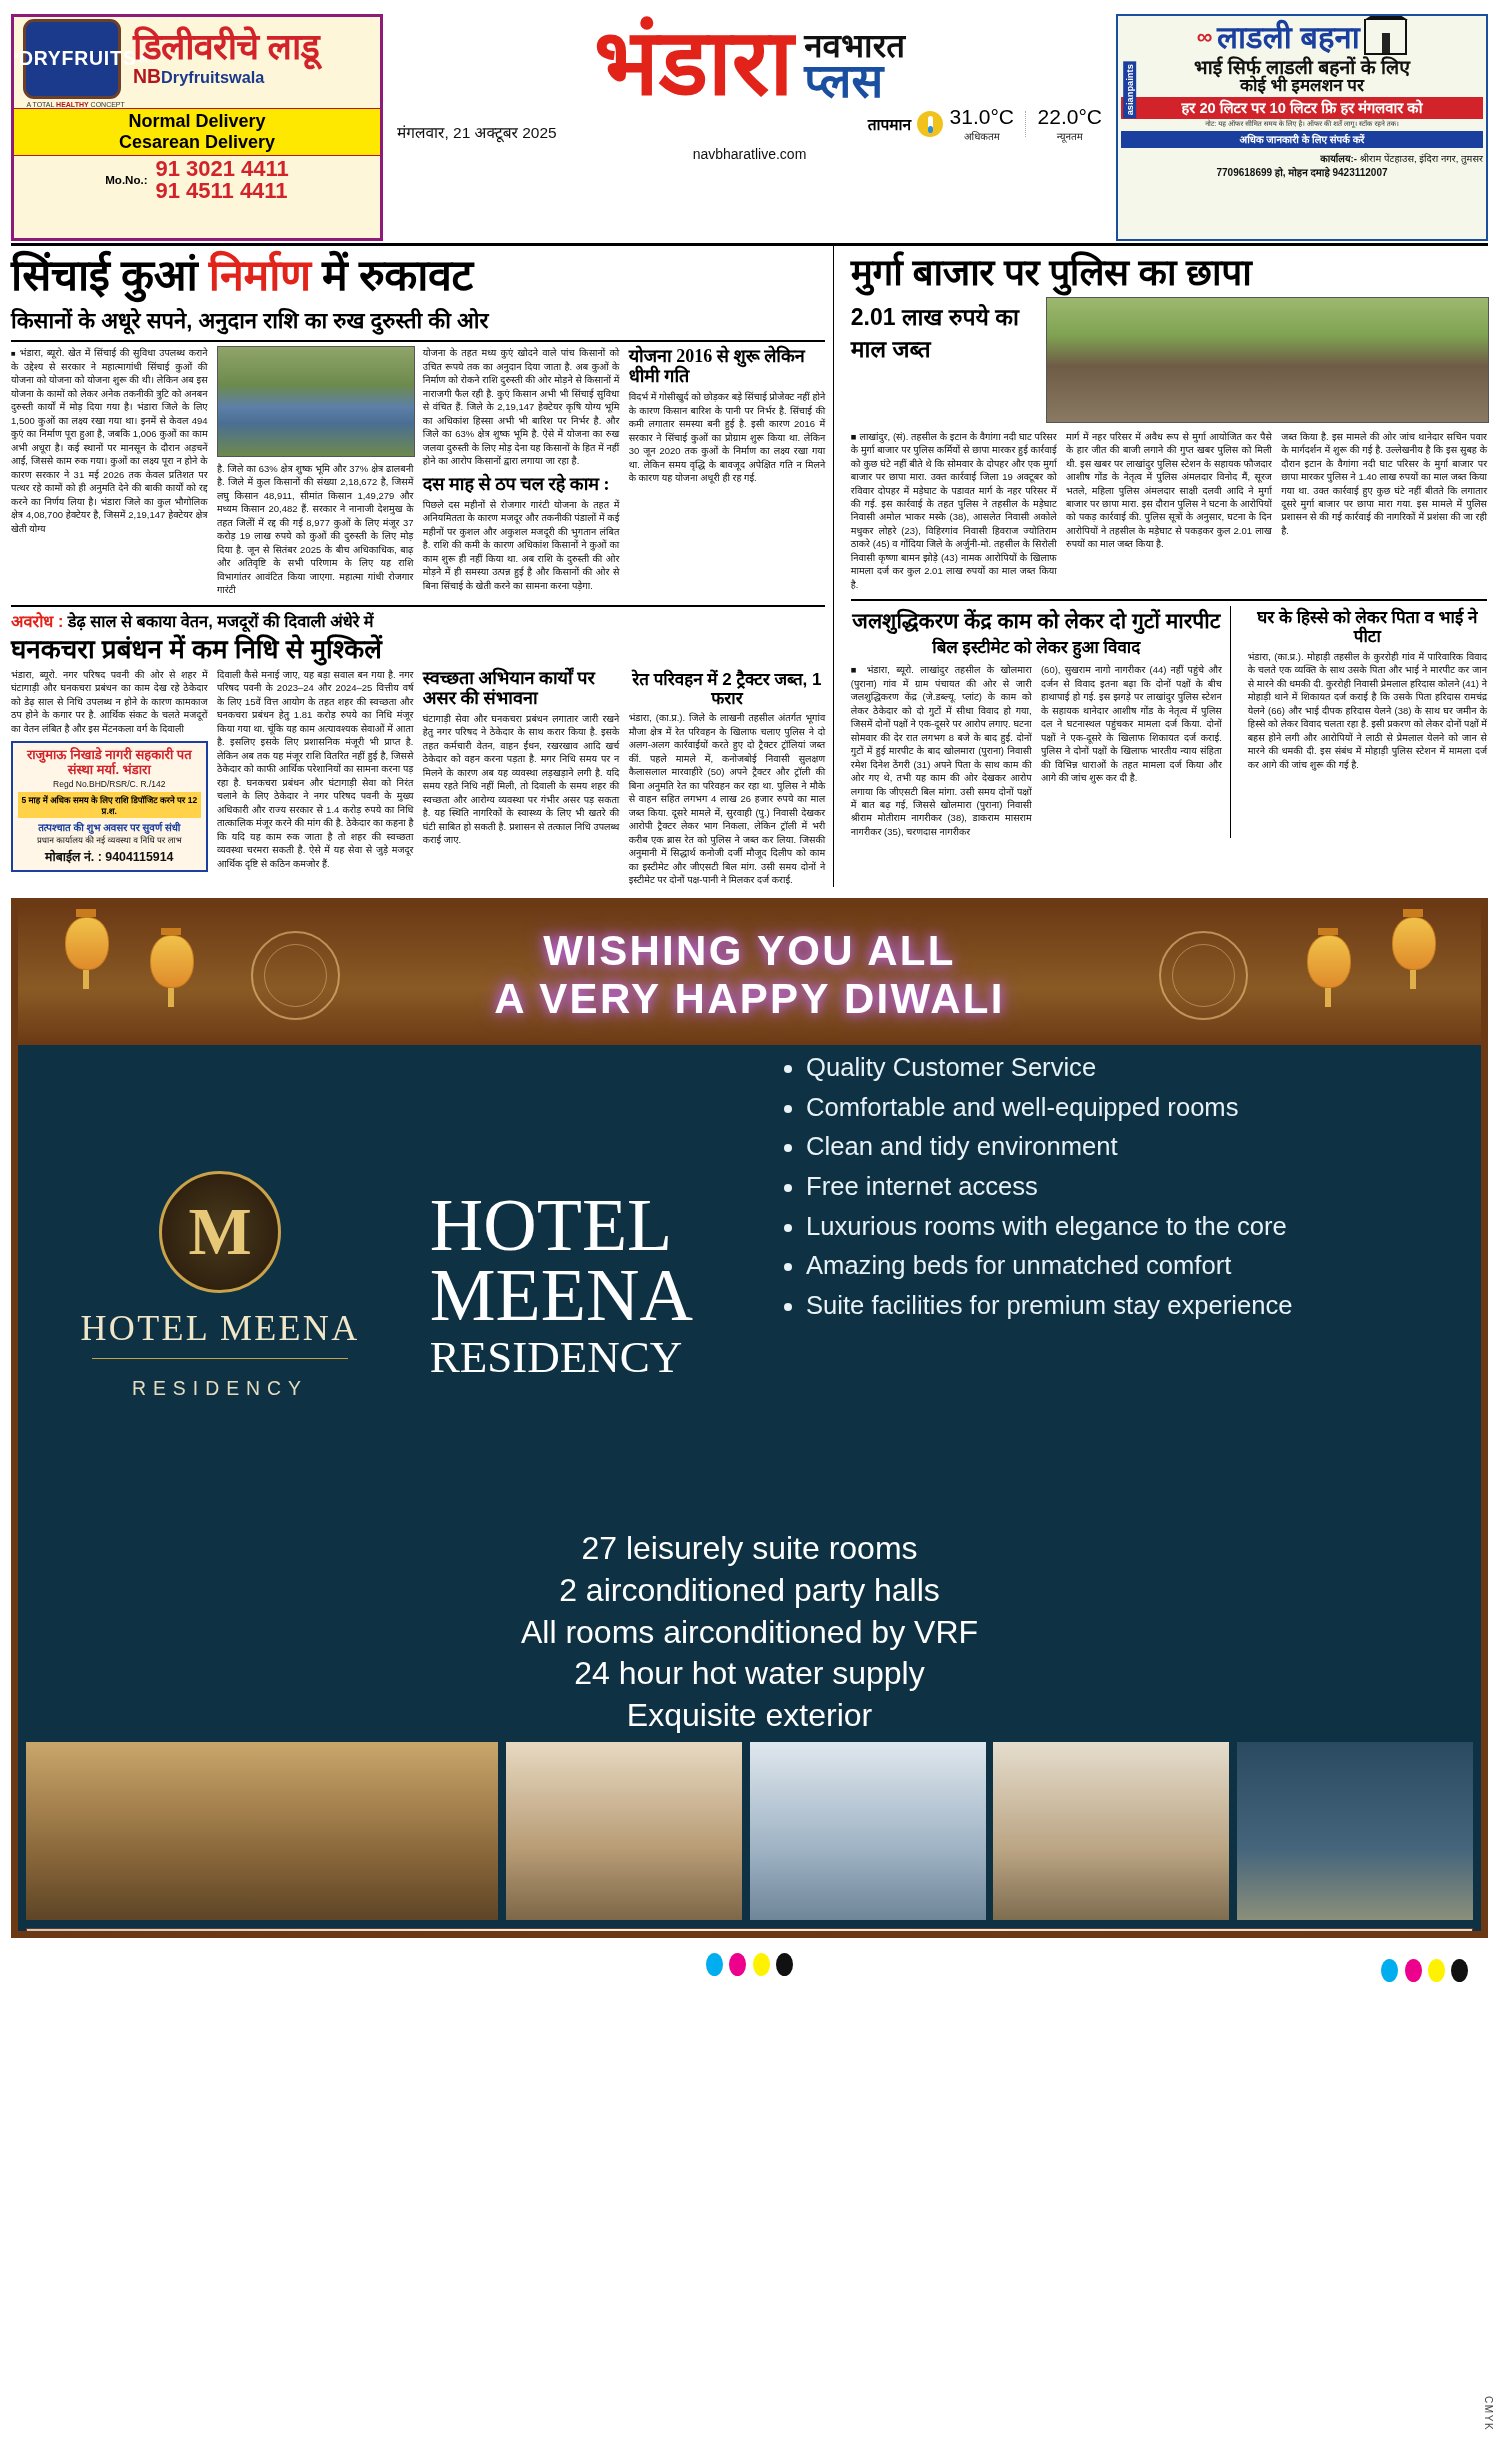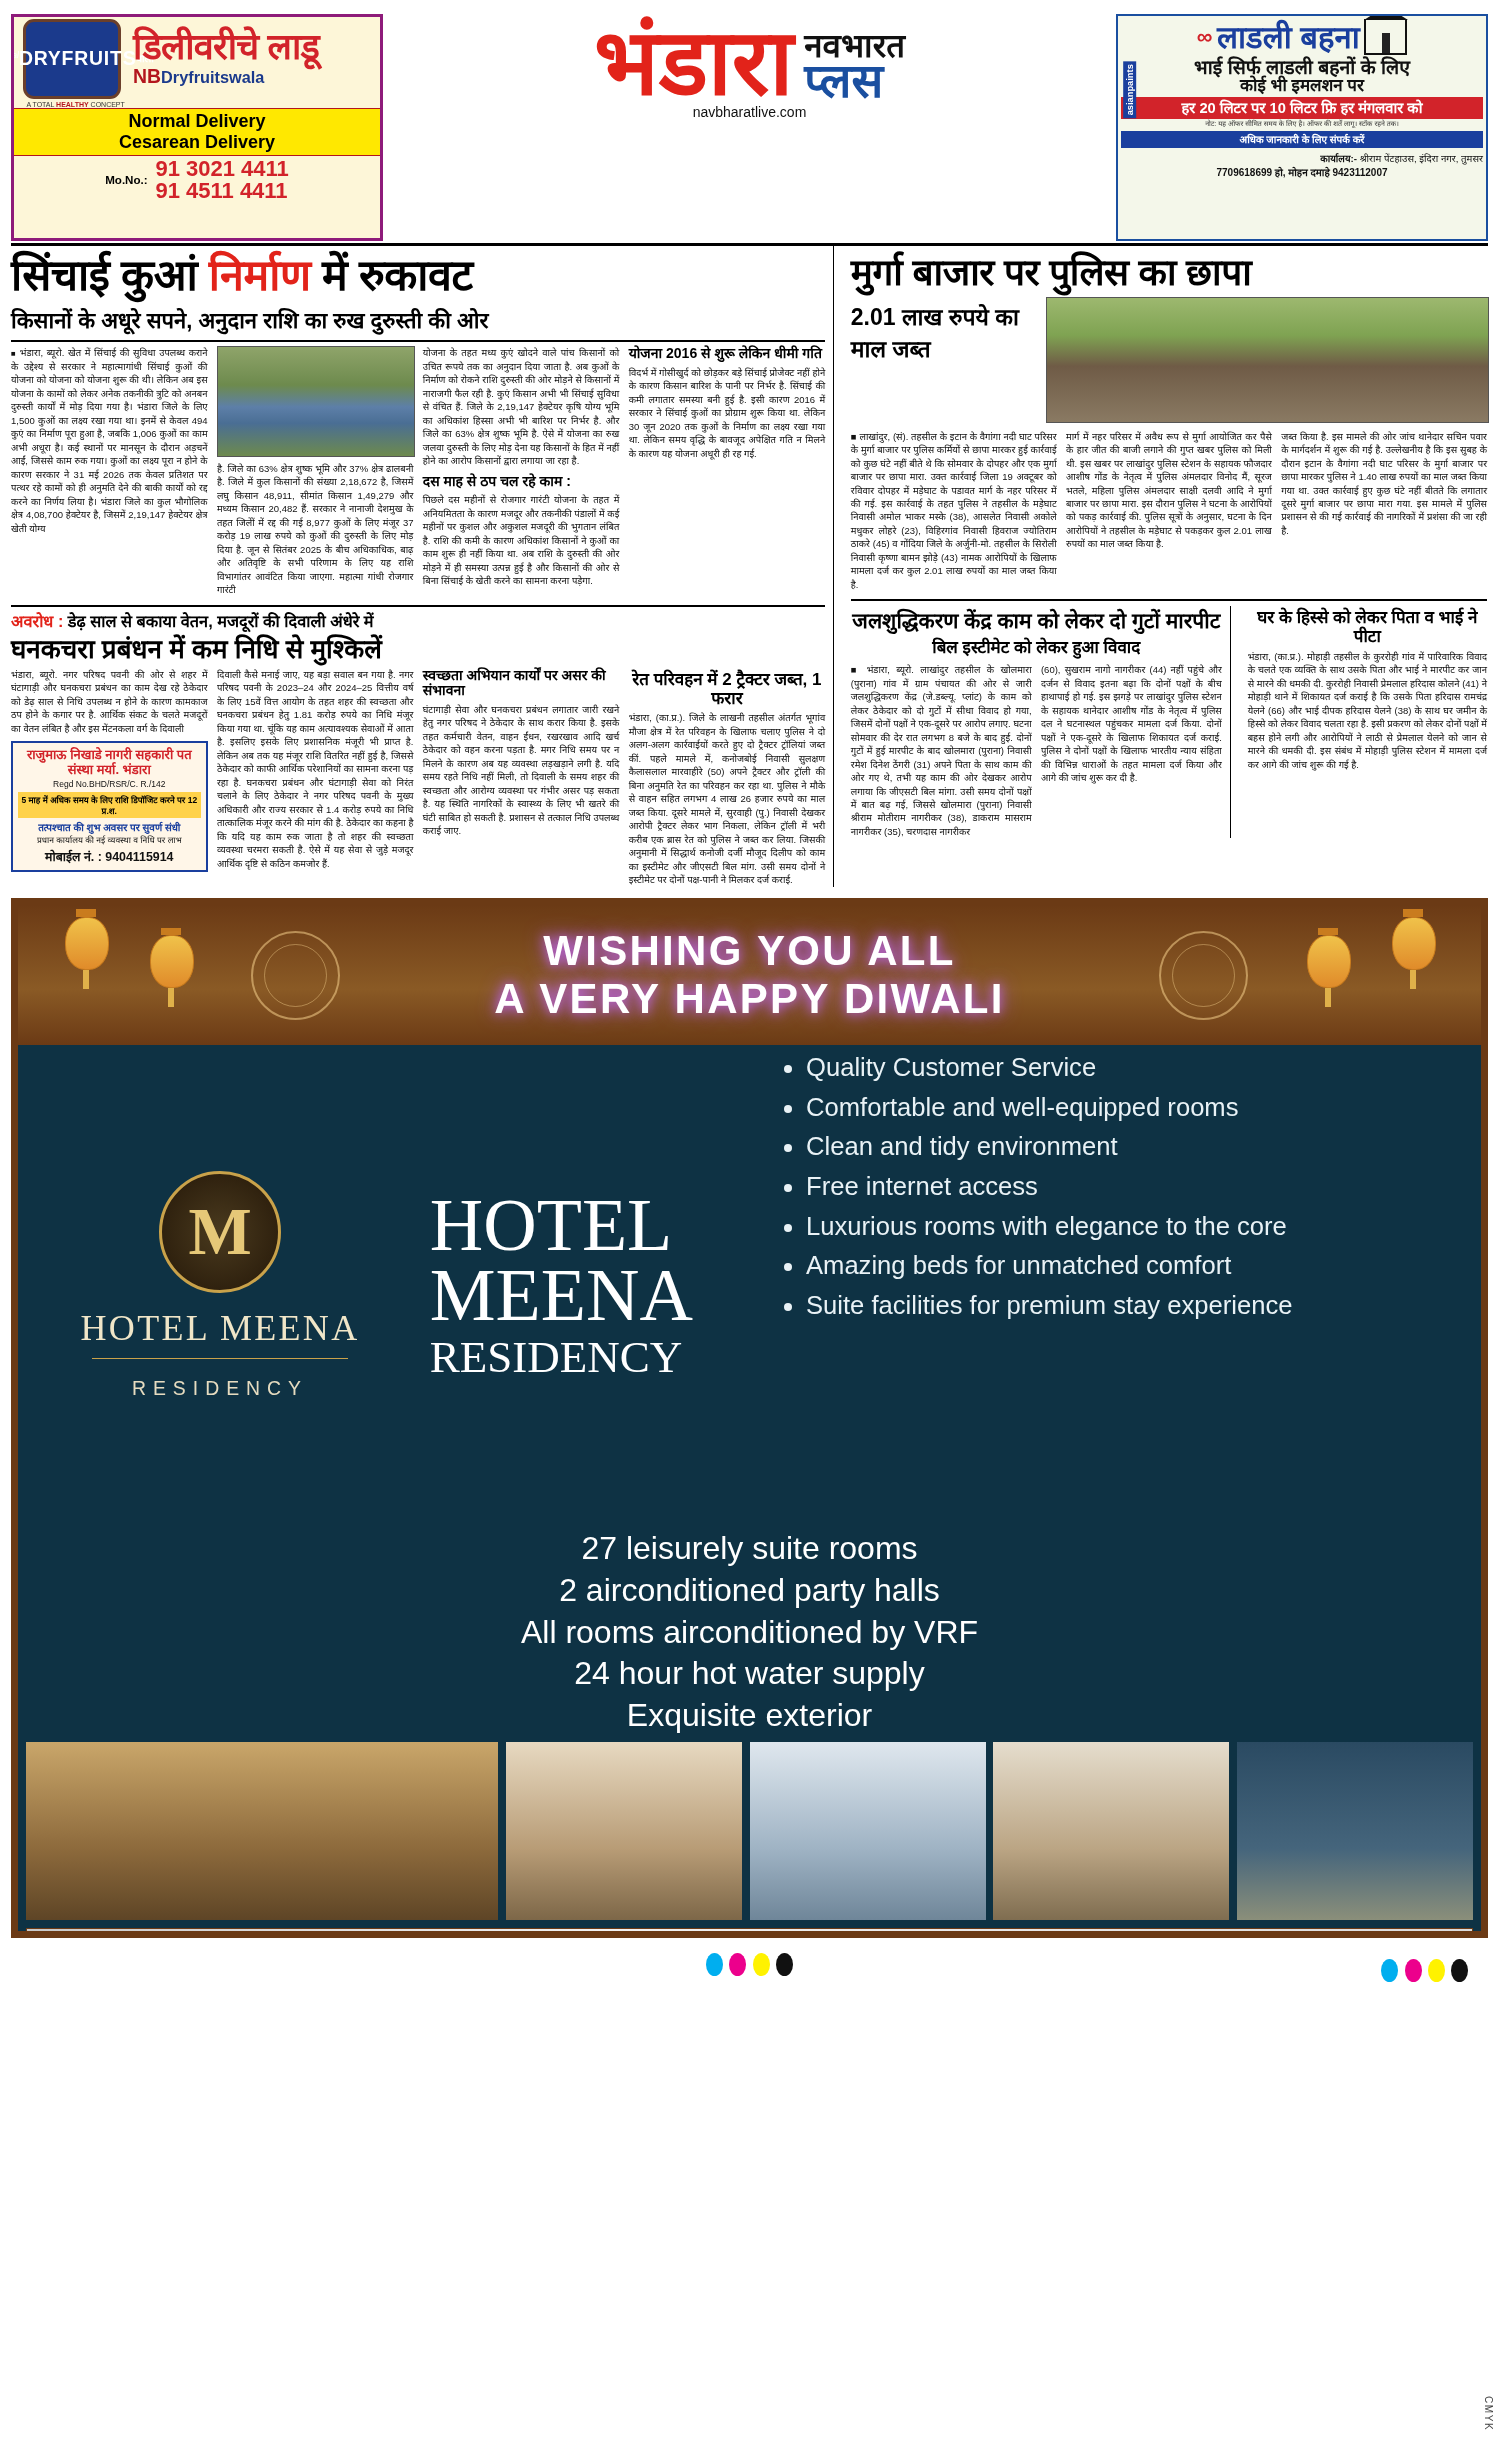--- a/index.html
+++ b/index.html
@@ -73,21 +73,21 @@
   .hr-thin{height:1.6px;background:#000;margin:4.7px 0;}
 
   .cols4{display:flex;gap:9.3px;}
   .cols3{display:flex;gap:9.3px;}
   .col{flex:1;}
   .bodytext{font-size:9.5px;line-height:1.42;text-align:justify;color:#111;}
   .sq::before{content:"■ ";font-size:7.8px;}
   .photo{width:100%;background:linear-gradient(160deg,#7a8f5c,#4e6b3a 45%,#2f4a28);border:0.8px solid #555;height:109px;position:relative;overflow:hidden;}
   .photo.pond{background:linear-gradient(180deg,#8fa46a 0%,#6d8a4d 35%,#5d7fa8 55%,#4a6e94 70%,#6d8a4d 100%);}
   .photo.market{background:linear-gradient(180deg,#9db86f 0%,#7fa352 30%,#6f5b46 55%,#8a7a63 100%);}
-  .boxhead{font-size:14px;font-weight:bold;line-height:1.12;margin:0 0 3.9px 0;}
+  .boxhead{font-size:18px;font-weight:bold;line-height:1.12;margin:0 0 3.9px 0;font-family:Liberation Serif, serif;}
   .sub-kicker{font-size:16.3px;font-weight:bold;line-height:1.15;margin:0 0 3.1px 0;}
   .kicker-red{color:#e2231a;font-weight:bold;}
   .hl-med{font-size:26px;font-weight:bold;line-height:1.08;margin:4.7px 0;}
   .hl-sm{font-size:21px;font-weight:bold;line-height:1.1;margin:3.1px 0;}
   .hl-xs{font-size:17px;font-weight:bold;line-height:1.1;margin:3.1px 0;}
   .leadline{font-size:23px;font-weight:bold;margin:3.1px 0 4.7px;}
 
   .adbox{border:2.3px solid #1a3f9e;background:#fff6e8;padding:4.7px;box-sizing:border-box;margin-top:6.2px;}
   .adbox .t1{font-size:13px;font-weight:bold;color:#d2232a;text-align:center;line-height:1.15;}
   .adbox .t2{font-size:8.5px;text-align:center;line-height:1.25;color:#111;margin-top:1.6px;}
@@ -187,20 +187,38 @@
     </div>
 
     <div class="mast-center">
       <div class="mast-row">
         <div class="mast-title">भंडारा</div>
         <div class="mast-sub">
           <div class="l1">नवभारत</div>
           <div class="l2">प्लस</div>
         </div>
       </div>
+      <div class="mast-meta">
+        <div class="mast-date">मंगलवार, 21 अक्टूबर 2025</div>
+        <div class="temp-wrap">
+          <div class="temp-lbl">तापमान</div>
+          <div class="therm">
+              <span></span>
+            </div>
+          <div>
+            <div class="temp-val">31.0°C</div>
+            <div class="temp-cap">अधिकतम</div>
+          </div>
+          <div class="temp-div"></div>
+          <div>
+            <div class="temp-val">22.0°C</div>
+            <div class="temp-cap">न्यूनतम</div>
+          </div>
+        </div>
+      </div>
       <div class="mast-url">navbharatlive.com</div>
     </div>
 
     <div class="ad-right">
       <div class="ap-side">asianpaints</div>
       <div class="lb-title">
         <div class="lb-ap">∞</div>
         <div class="lb-name">लाडली बहना</div>
         <div class="lb-house">
             <div class="lb-brush"></div>

